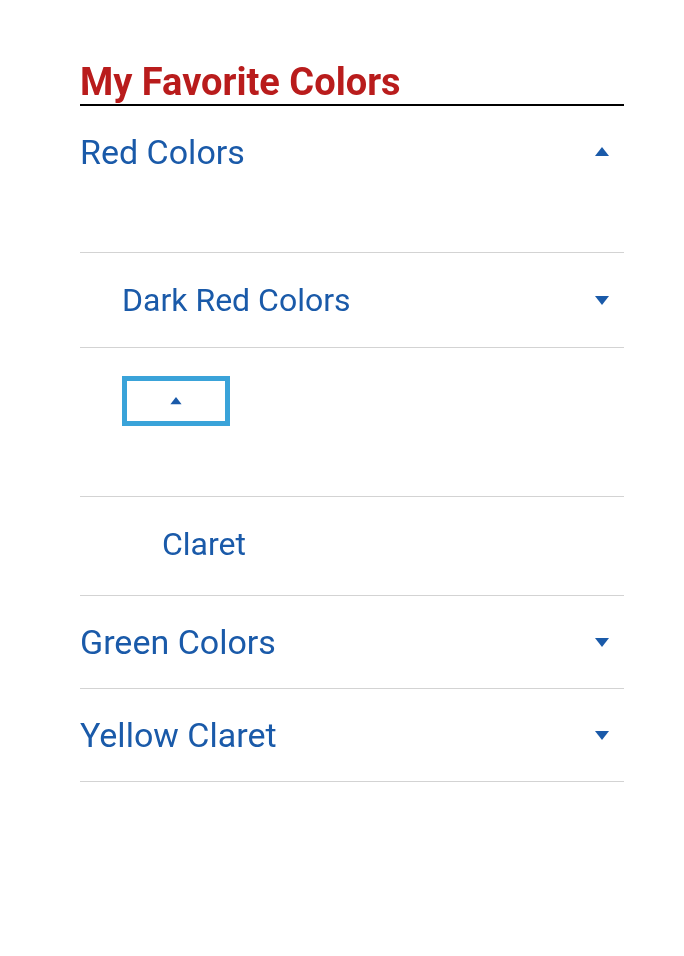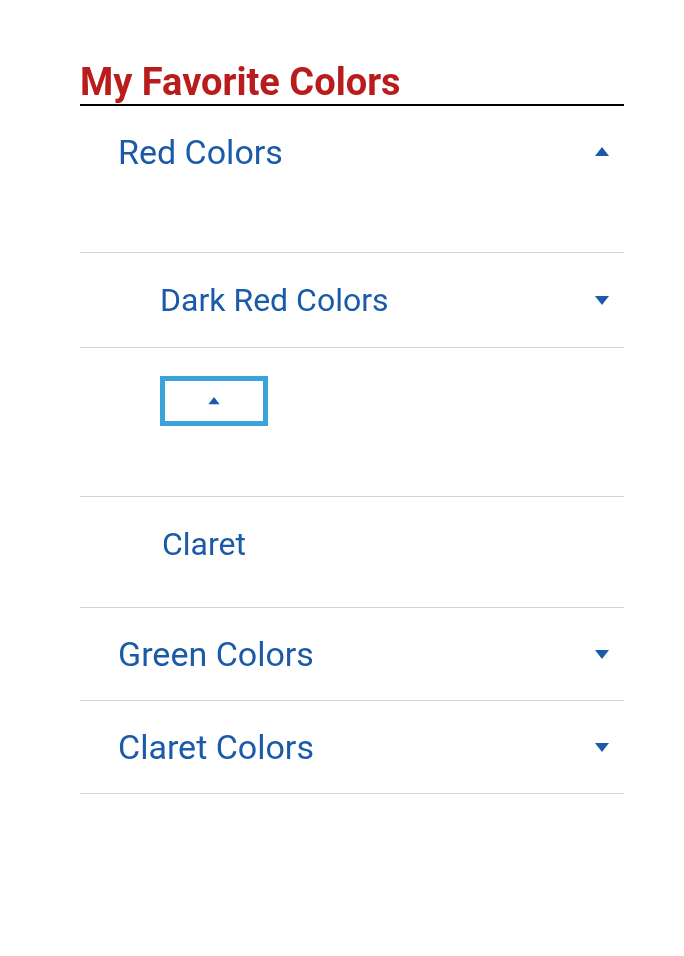--- a/index.html
+++ b/index.html
@@ -25,37 +25,36 @@
       margin-bottom: 0;
     }
     .section {
       border-bottom: 1px solid #d3d3d3;
     }
     .section-header {
       display: flex;
       align-items: center;
       justify-content: space-between;
       cursor: pointer;
-      margin-left: 38px;
     }
     .level-0 .section-header {
       padding: 26px 0 26px 0;
     }
     .level-0.expanded .section-header {
       padding-bottom: 80px;
     }
     .level-1 .section-header {
       padding: 28px 0 28px 42px;
       gap: 40px;
     }
     .level-1.expanded .section-header {
       padding-bottom: 70px;
     }
     .level-2 {
-      padding: 28px 0 44px 82px;
+      padding: 28px 0 32px 82px;
     }
     .level-0 > .section-header .label {
       color: #1a5aa9;
       font-size: 34px;
       font-weight: 400;
     }
     .level-1 > .section-header .label {
       color: #1a5aa9;
       font-size: 32px;
       font-weight: 400;
@@ -141,20 +140,20 @@
     <span class="caret">
       <svg viewBox="0 0 20 20">
           <polygon points="3,6 17,6 10,15"></polygon>
         </svg>
     </span>
   </div>
 </div>
 
 <div class="section level-0">
   <div class="section-header">
-    <span class="label">Claret Colors</span>
+    <span class="label">Yellow Claret</span>
     <span class="caret">
       <svg viewBox="0 0 20 20">
           <polygon points="3,6 17,6 10,15"></polygon>
         </svg>
     </span>
   </div>
 </div>
 
 </body></html>

